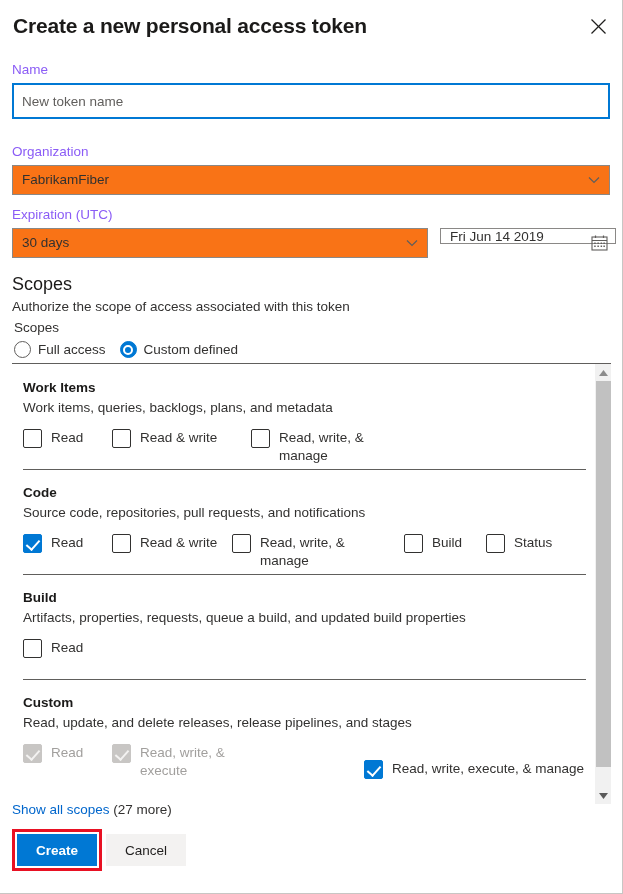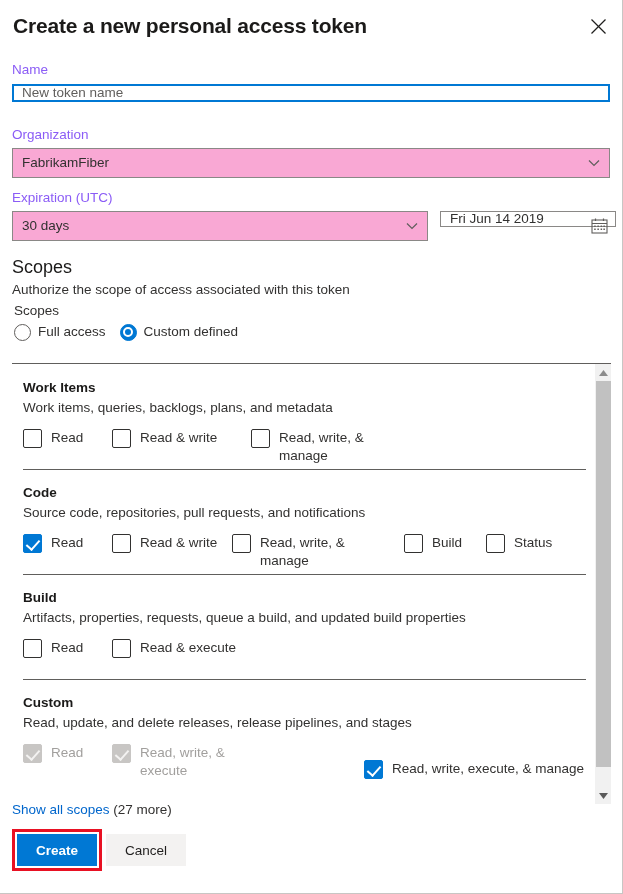--- a/index.html
+++ b/index.html
@@ -50,39 +50,39 @@
   .field { padding: 0 12px; }
   .field-label {
     font-size: 13.5px;
     color: #8b5cf6;
     line-height: 20px;
     margin-bottom: 3px;
     display: block;
   }
   .text-input {
     width: 100%;
-    height: 18px;
+    height: 36px;
     padding: 0 9px;
     font-size: 13.5px;
     font-family: "Liberation Sans", sans-serif;
     color: #605e5c;
     border: 1px solid #0078d4;
     outline: 1px solid #0078d4;
     outline-offset: -2px;
     background: #fff;
     border-radius: 0;
   }
   .text-input::placeholder { color: #605e5c; opacity: 1; }
 
   .select-box {
     position: relative;
     width: 100%;
     height: 30px;
     border: 1px solid #8a8886;
-    background: #f9a8d4;
+    background: #f97316;
     display: flex;
     align-items: center;
     padding: 0 30px 0 9px;
     font-size: 13.5px;
     color: #323130;
     cursor: pointer;
   }
   .select-value { line-height: 1; }
   .chev {
     position: absolute;
@@ -490,24 +490,20 @@
           </div>
         </div>
         <div class="scope-group">
           <div class="group-name">Build</div>
           <div class="group-desc">Artifacts, properties, requests, queue a build, and updated build properties</div>
           <div class="cb-row" style="position: relative; height: 40px; display: block;">
             <div class="cb-item" style="position: absolute; left: 0px; top: 0px;">
               <span class="cb"></span>
               <span class="cb-label">Read</span>
             </div>
-            <div class="cb-item" style="position: absolute; left: 89px; top: 0px;">
-              <span class="cb"></span>
-              <span class="cb-label">Read &amp; execute</span>
-            </div>
           </div>
         </div>
         <div class="scope-group">
           <div class="group-name">Custom</div>
           <div class="group-desc">Read, update, and delete releases, release pipelines, and stages</div>
           <div class="cb-row" style="position: relative; height: 40px; display: block;">
             <div class="cb-item disabled" style="position: absolute; left: 0px; top: 0px;">
               <span class="cb checked disabled"></span>
               <span class="cb-label disabled">Read</span>
             </div>

